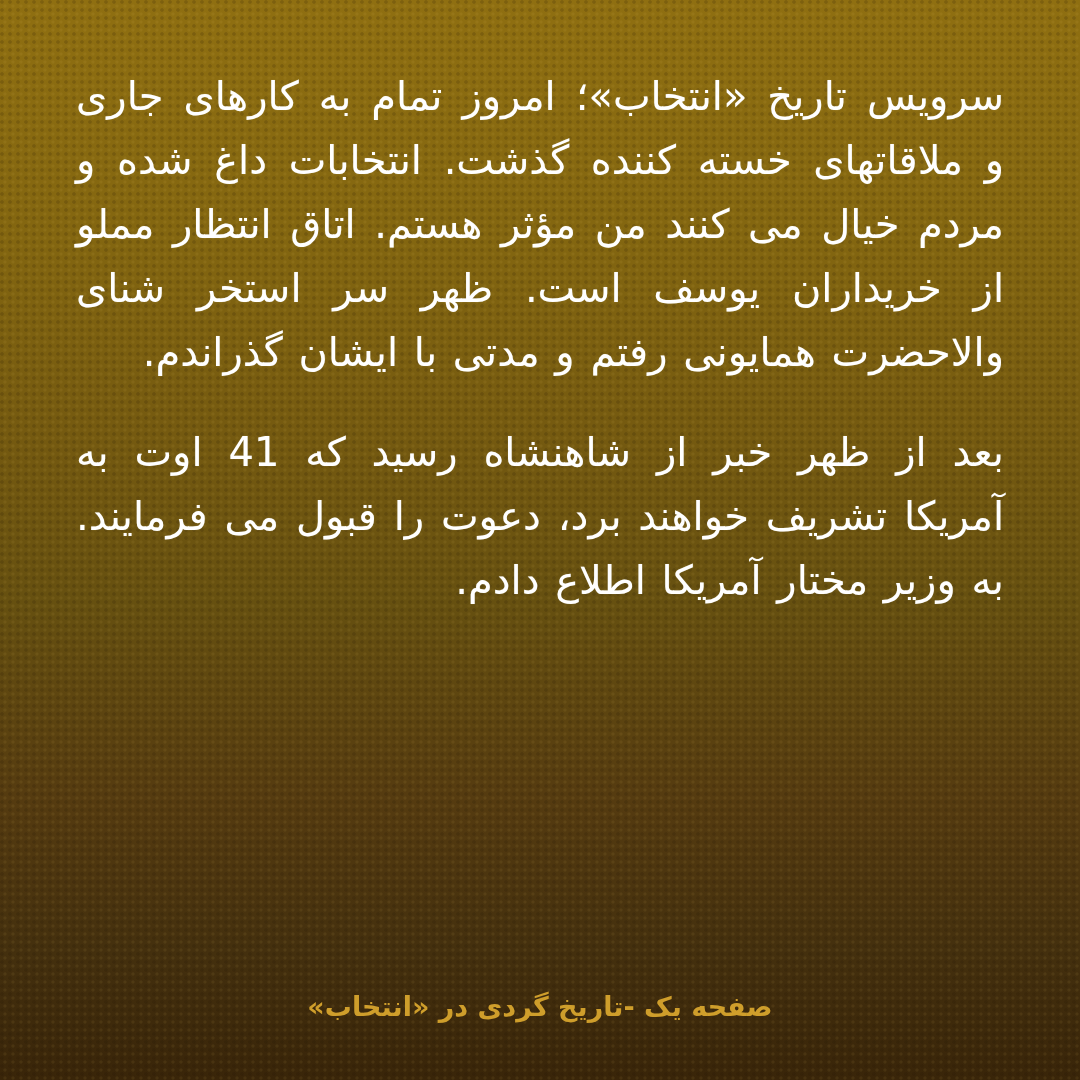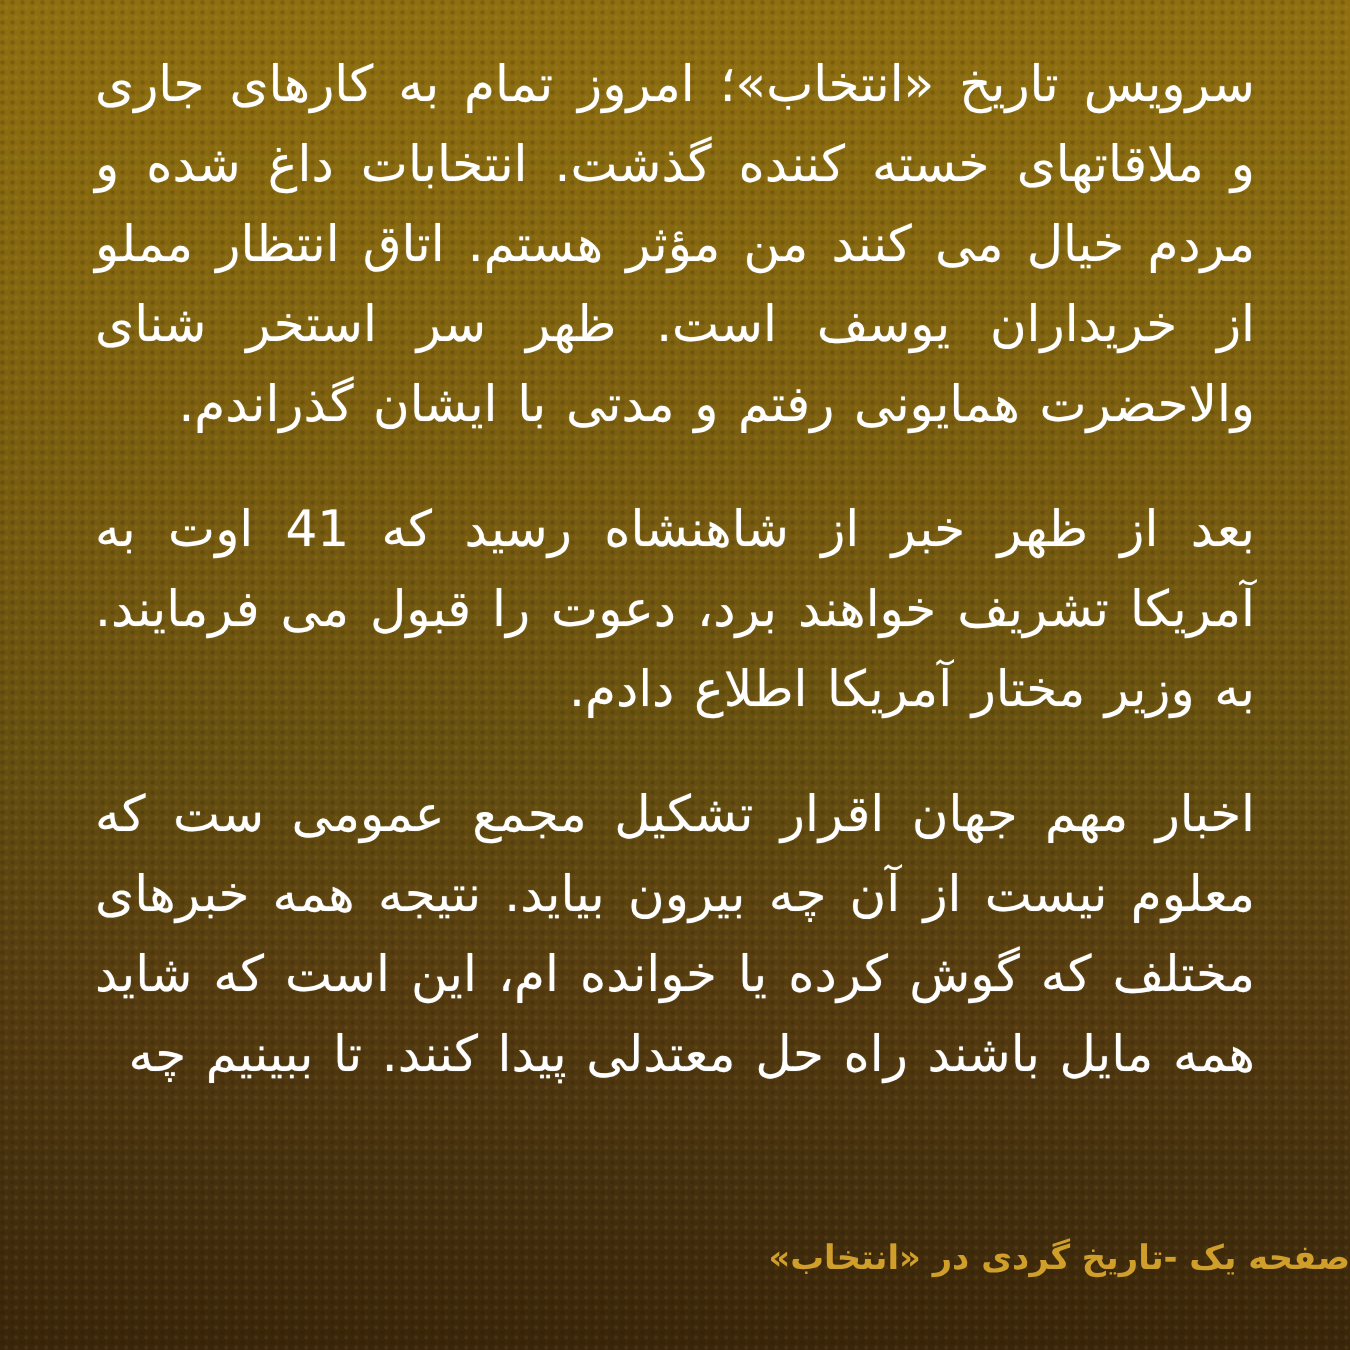--- a/index.html
+++ b/index.html
@@ -26,46 +26,45 @@
         #8f6f11 0%,
         #836610 22%,
         #755a10 40%,
         #665010 56%,
         #553b10 74%,
         #44300e 88%,
         #392509 100%);
     background-size: 8px 8px, 8px 8px, 100% 100%;
   }
   .text-block {
-    padding: 36px 76px 0 76px;
+    padding: 64px 76px 0 76px;
     color: #ffffff;
   }
   .text-block p {
     margin: 0 0 36px 0;
     font-size: 40px;
     line-height: 64px;
     font-weight: 400;
     text-align: justify;
     text-justify: inter-word;
     word-spacing: 3px;
     text-shadow: 0 0 1px rgba(255,255,255,0.35);
   }
   .caption {
     margin-top: auto;
     padding-bottom: 58px;
-    text-align: right;
+    text-align: center;
     font-size: 27px;
     font-weight: 700;
     color: #cf9e2b;
     letter-spacing: 0.5px;
   }
 </style>
 </head>
 <body>
 
 <div class="page">
   <div class="text-block">
     <p>سرویس تاریخ «انتخاب»؛ امروز تمام به کارهای جاری و ملاقاتهای خسته کننده گذشت. انتخابات داغ شده و مردم خیال می کنند من مؤثر هستم. اتاق انتظار مملو از خریداران یوسف است. ظهر سر استخر شنای والاحضرت همایونی رفتم و مدتی با ایشان گذراندم.</p>
     <p>بعد از ظهر خبر از شاهنشاه رسید که 41 اوت به آمریکا تشریف خواهند برد، دعوت را قبول می فرمایند. به وزیر مختار آمریکا اطلاع دادم.</p>
-    <p>اخبار مهم جهان اقرار تشکیل مجمع عمومی ست که معلوم نیست از آن چه بیرون بیاید. نتیجه همه خبرهای مختلف که گوش کرده یا خوانده ام، این است که شاید همه مایل باشند راه حل معتدلی پیدا کنند. تا ببینیم چه</p>
   </div>
   <div class="caption">صفحه یک -تاریخ گردی در «انتخاب»</div>
 </div>
 
 </body></html>

